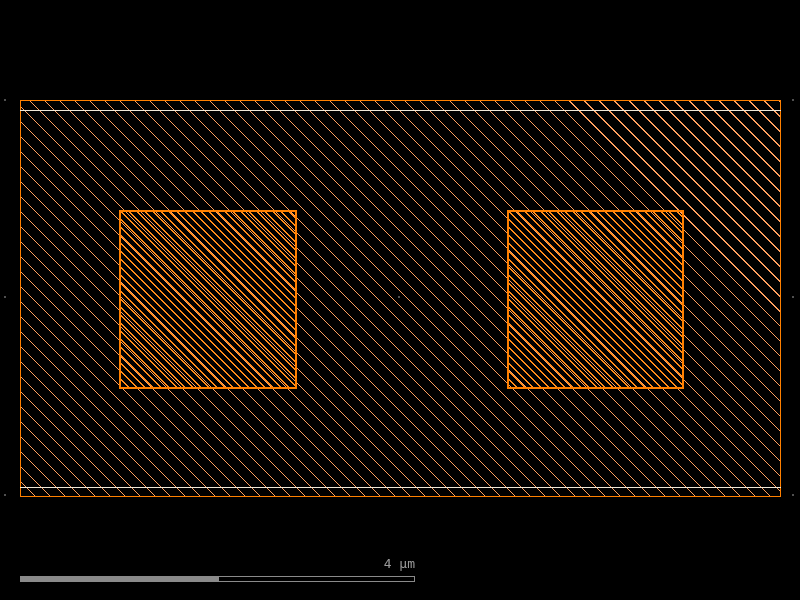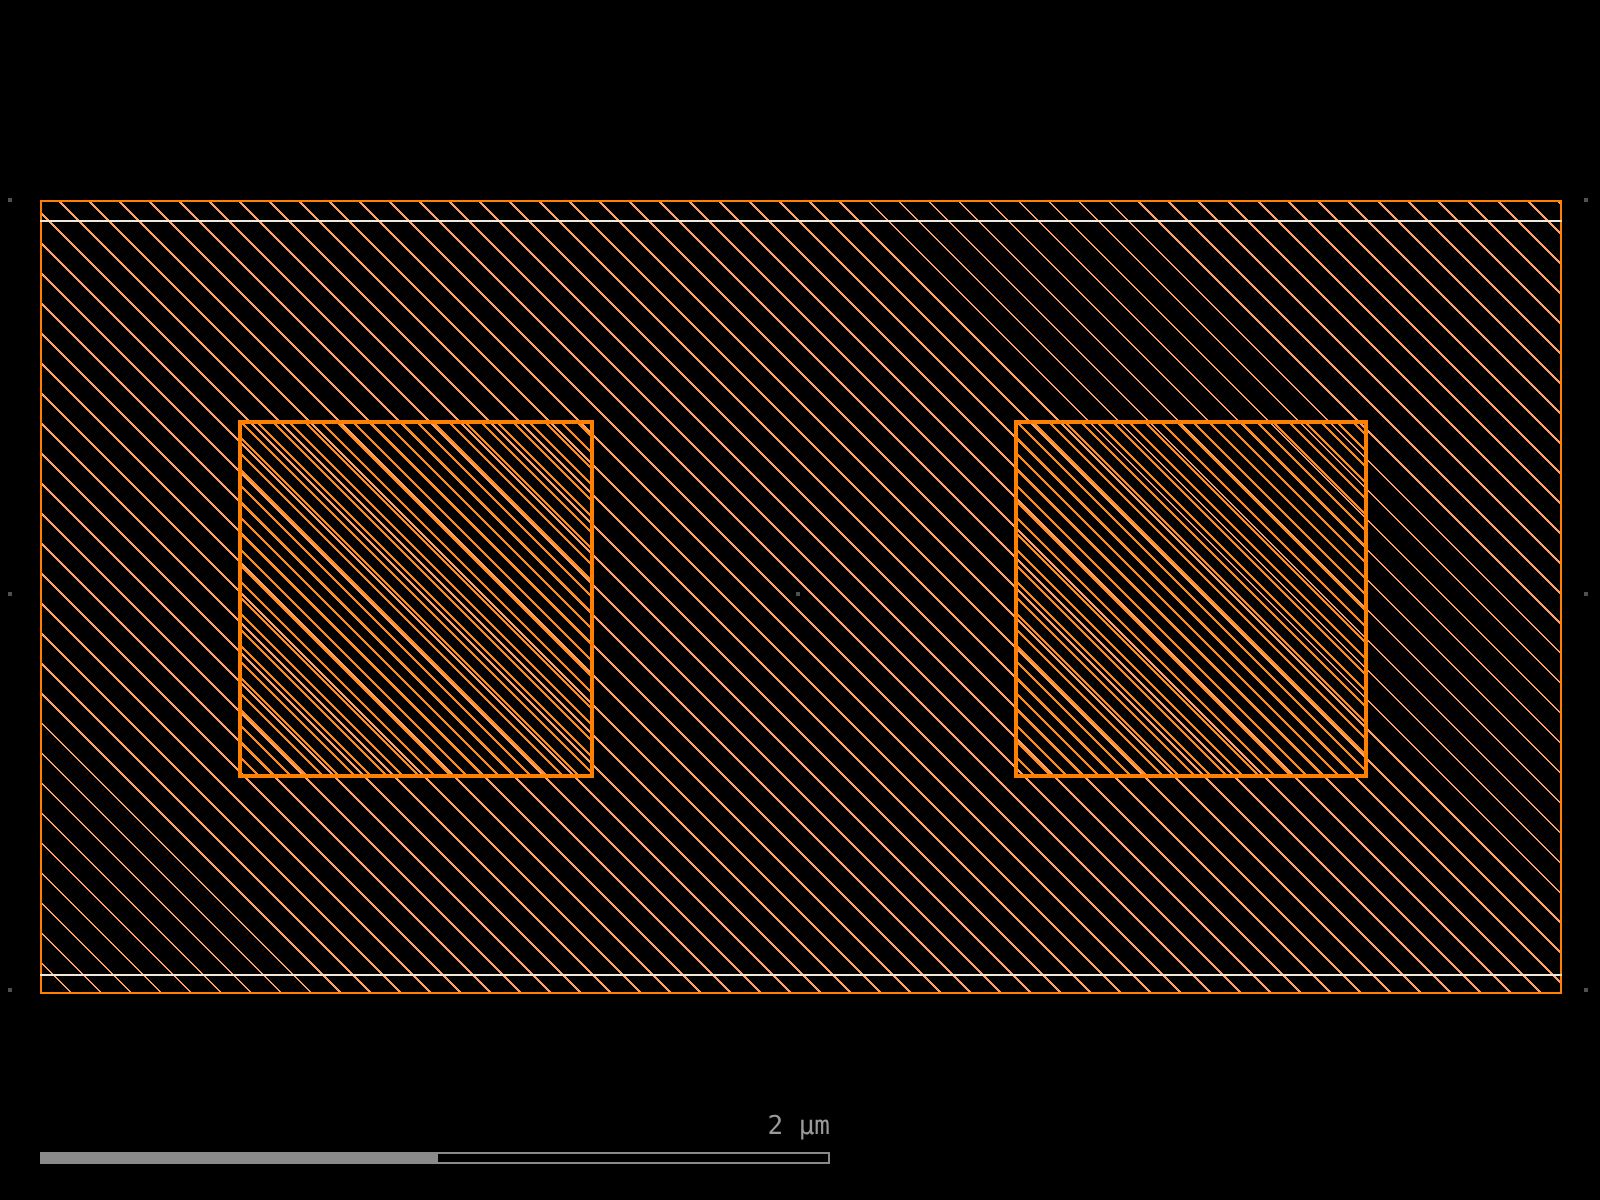--- a/index.html
+++ b/index.html
@@ -92,15 +92,15 @@
   <div class="shape inner-band" style="left: 20px; top: 110px; width: 761px; height: 378px;"></div>
 
   <div class="shape square" style="left: 119px; top: 210px; width: 178px; height: 179px;"></div>
 
   <div class="shape square" style="left: 507px; top: 210px; width: 177px; height: 179px;"></div>
 
   <div class="scalebar-solid" style="left: 20px; top: 576px; width: 198px; height: 6px;"></div>
 
   <div class="scalebar-outline" style="left: 218px; top: 576px; width: 197px; height: 6px;"></div>
 
-  <div class="scalebar-label">2 µm</div>
+  <div class="scalebar-label">4 µm</div>
 
 </div>
 
 </body></html>

